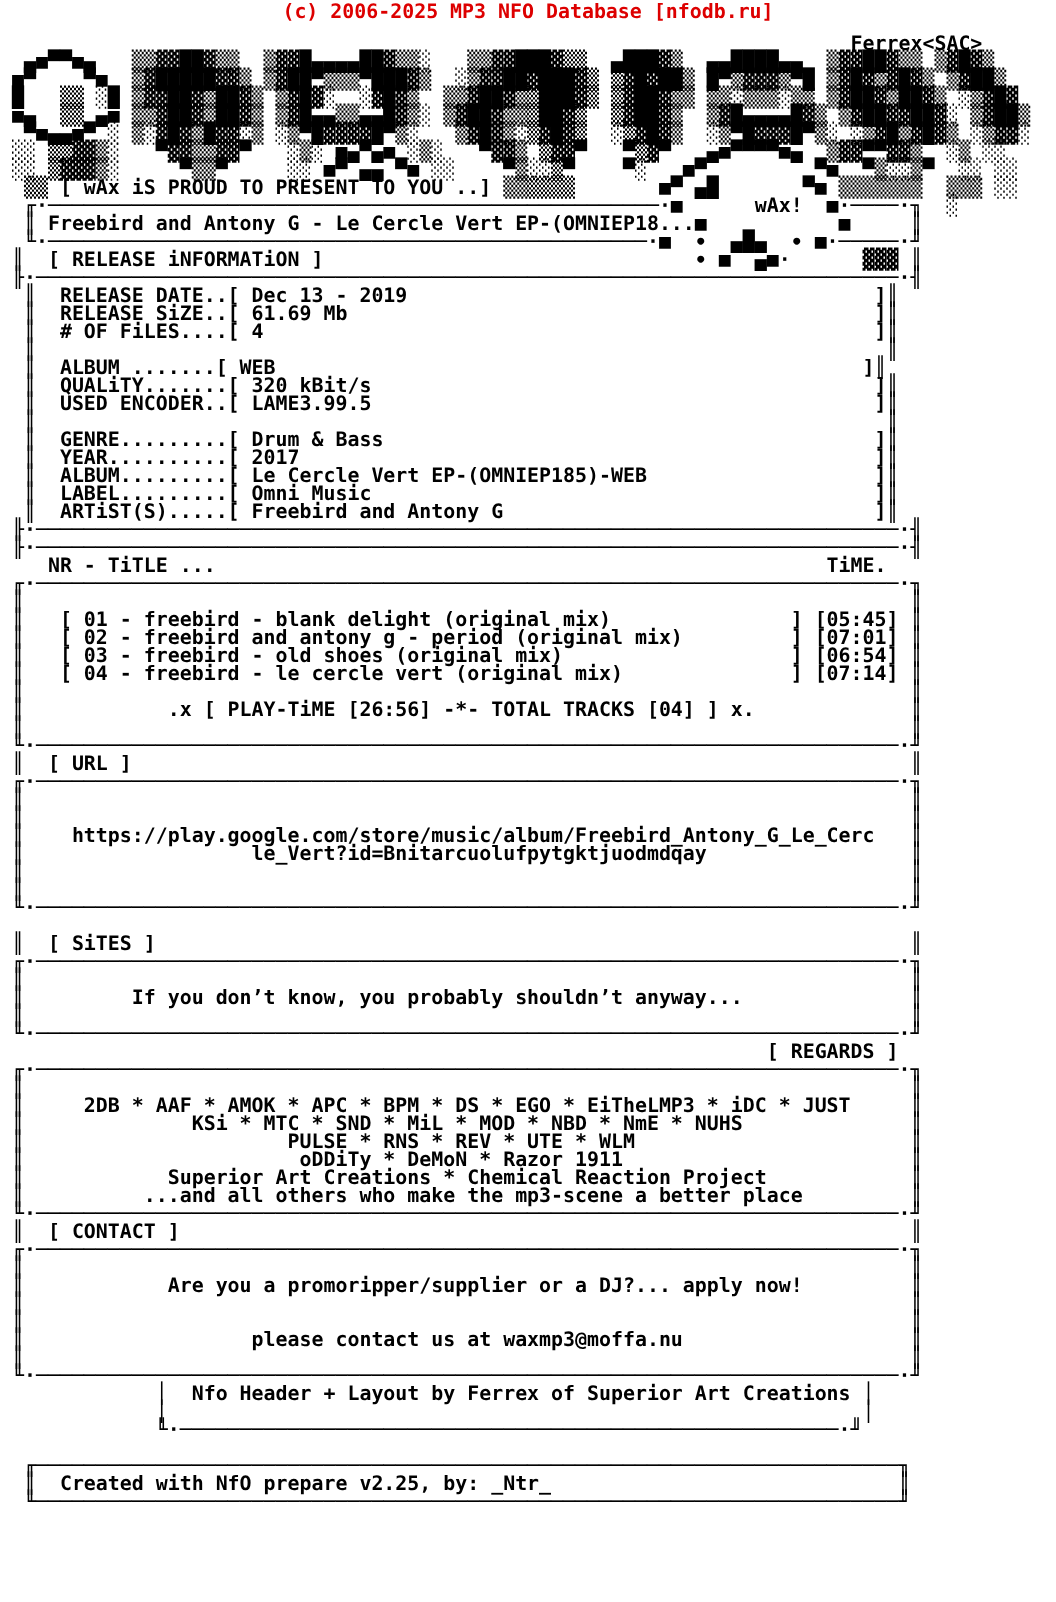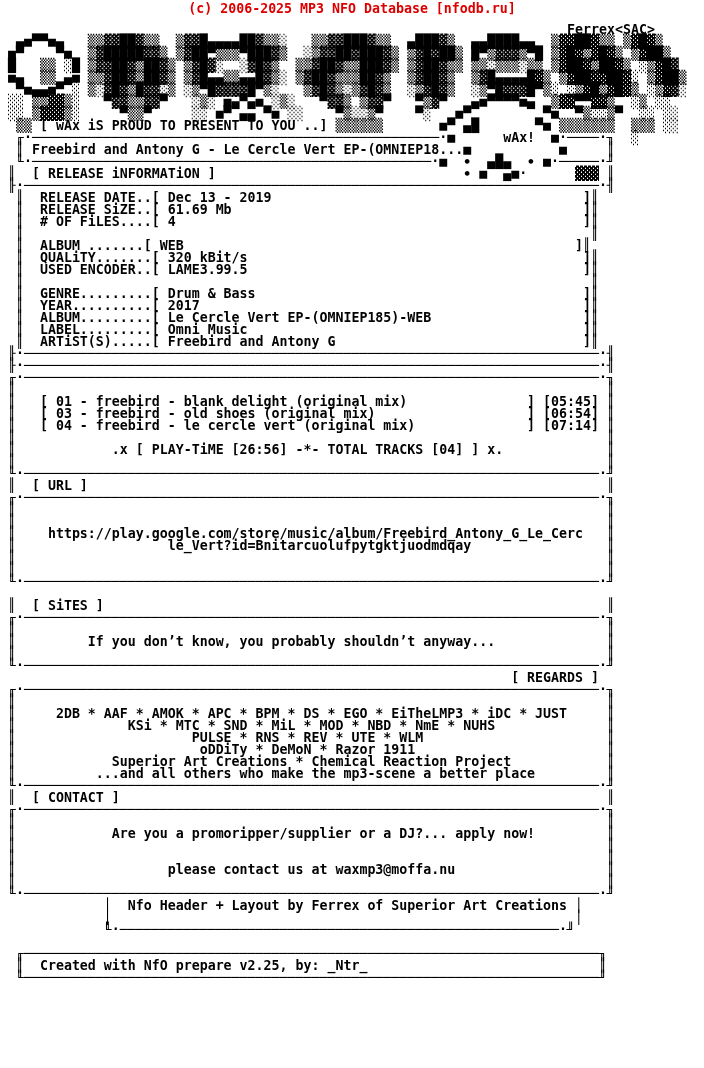--- a/index.html
+++ b/index.html
@@ -39,23 +39,25 @@
     <div class="ln">  ║  QUALiTY.......[ 320 kBit/s                                          ]║</div>
     <div class="ln">  ║  USED ENCODER..[ LAME3.99.5                                          ]║</div>
     <div class="ln">  ║                                                                       ║</div>
     <div class="ln">  ║  GENRE.........[ Drum &amp; Bass                                         ]║</div>
     <div class="ln">  ║  YEAR..........[ 2017                                                ]║</div>
     <div class="ln">  ║  ALBUM.........[ Le Cercle Vert EP-(OMNIEP185)-WEB                   ]║</div>
     <div class="ln">  ║  LABEL.........[ Omni Music                                          ]║</div>
     <div class="ln">  ║  ARTiST(S).....[ Freebird and Antony G                               ]║</div>
     <div class="ln"> ╟·────────────────────────────────────────────────────────────────────────·╢</div>
     <div class="ln"> ╟·────────────────────────────────────────────────────────────────────────·╢</div>
+    <div class="ln">    NR - TiTLE ...                                                   TiME.</div>
     <div class="ln"> ╓·────────────────────────────────────────────────────────────────────────·╖</div>
     <div class="ln"> ║                                                                          ║</div>
     <div class="ln"> ║   [ 01 - freebird - blank delight (original mix)               ] [05:45] ║</div>
+    <div class="ln"> ║   [ 02 - freebird and antony g - period (original mix)         ] [07:01] ║</div>
     <div class="ln"> ║   [ 03 - freebird - old shoes (original mix)                   ] [06:54] ║</div>
     <div class="ln"> ║   [ 04 - freebird - le cercle vert (original mix)              ] [07:14] ║</div>
     <div class="ln"> ║                                                                          ║</div>
     <div class="ln"> ║            .x [ PLAY-TiME [26:56] -*- TOTAL TRACKS [04] ] x.             ║</div>
     <div class="ln"> ║                                                                          ║</div>
     <div class="ln"> ╙·────────────────────────────────────────────────────────────────────────·╜</div>
     <div class="ln"> ║  [ URL ]                                                                 ║</div>
     <div class="ln"> ╓·────────────────────────────────────────────────────────────────────────·╖</div>
     <div class="ln"> ║                                                                          ║</div>
     <div class="ln"> ║                                                                          ║</div>

